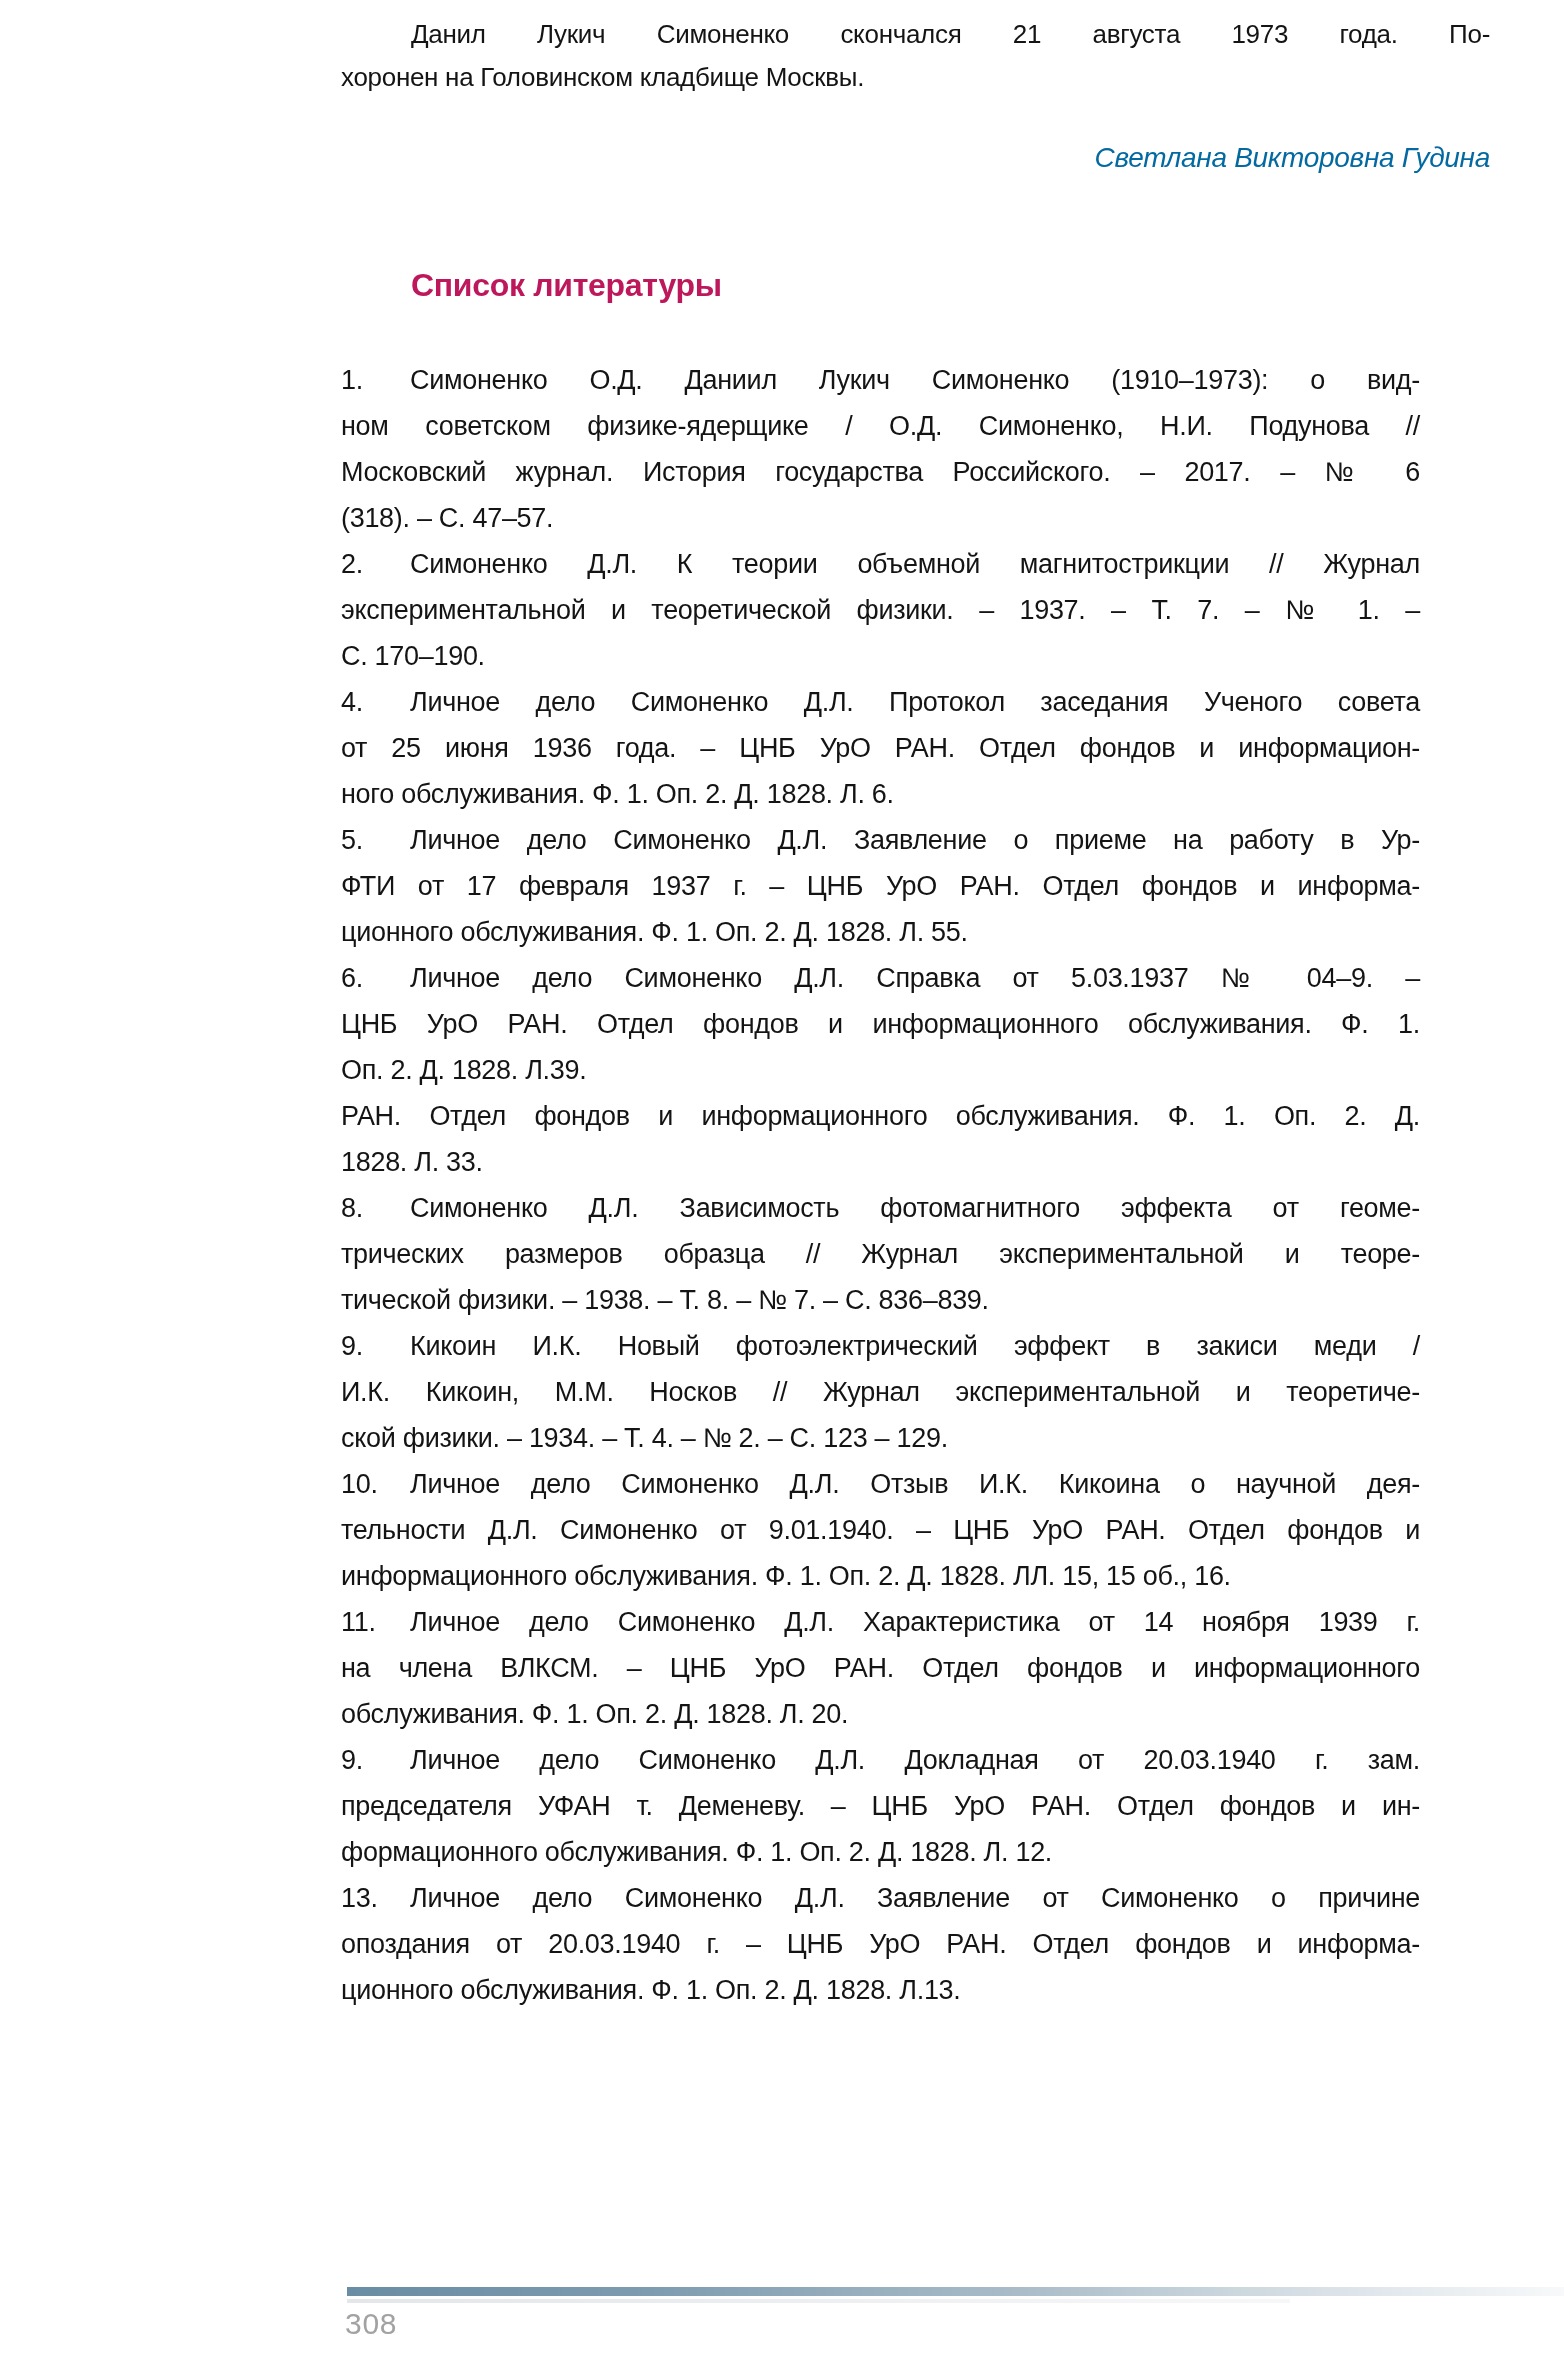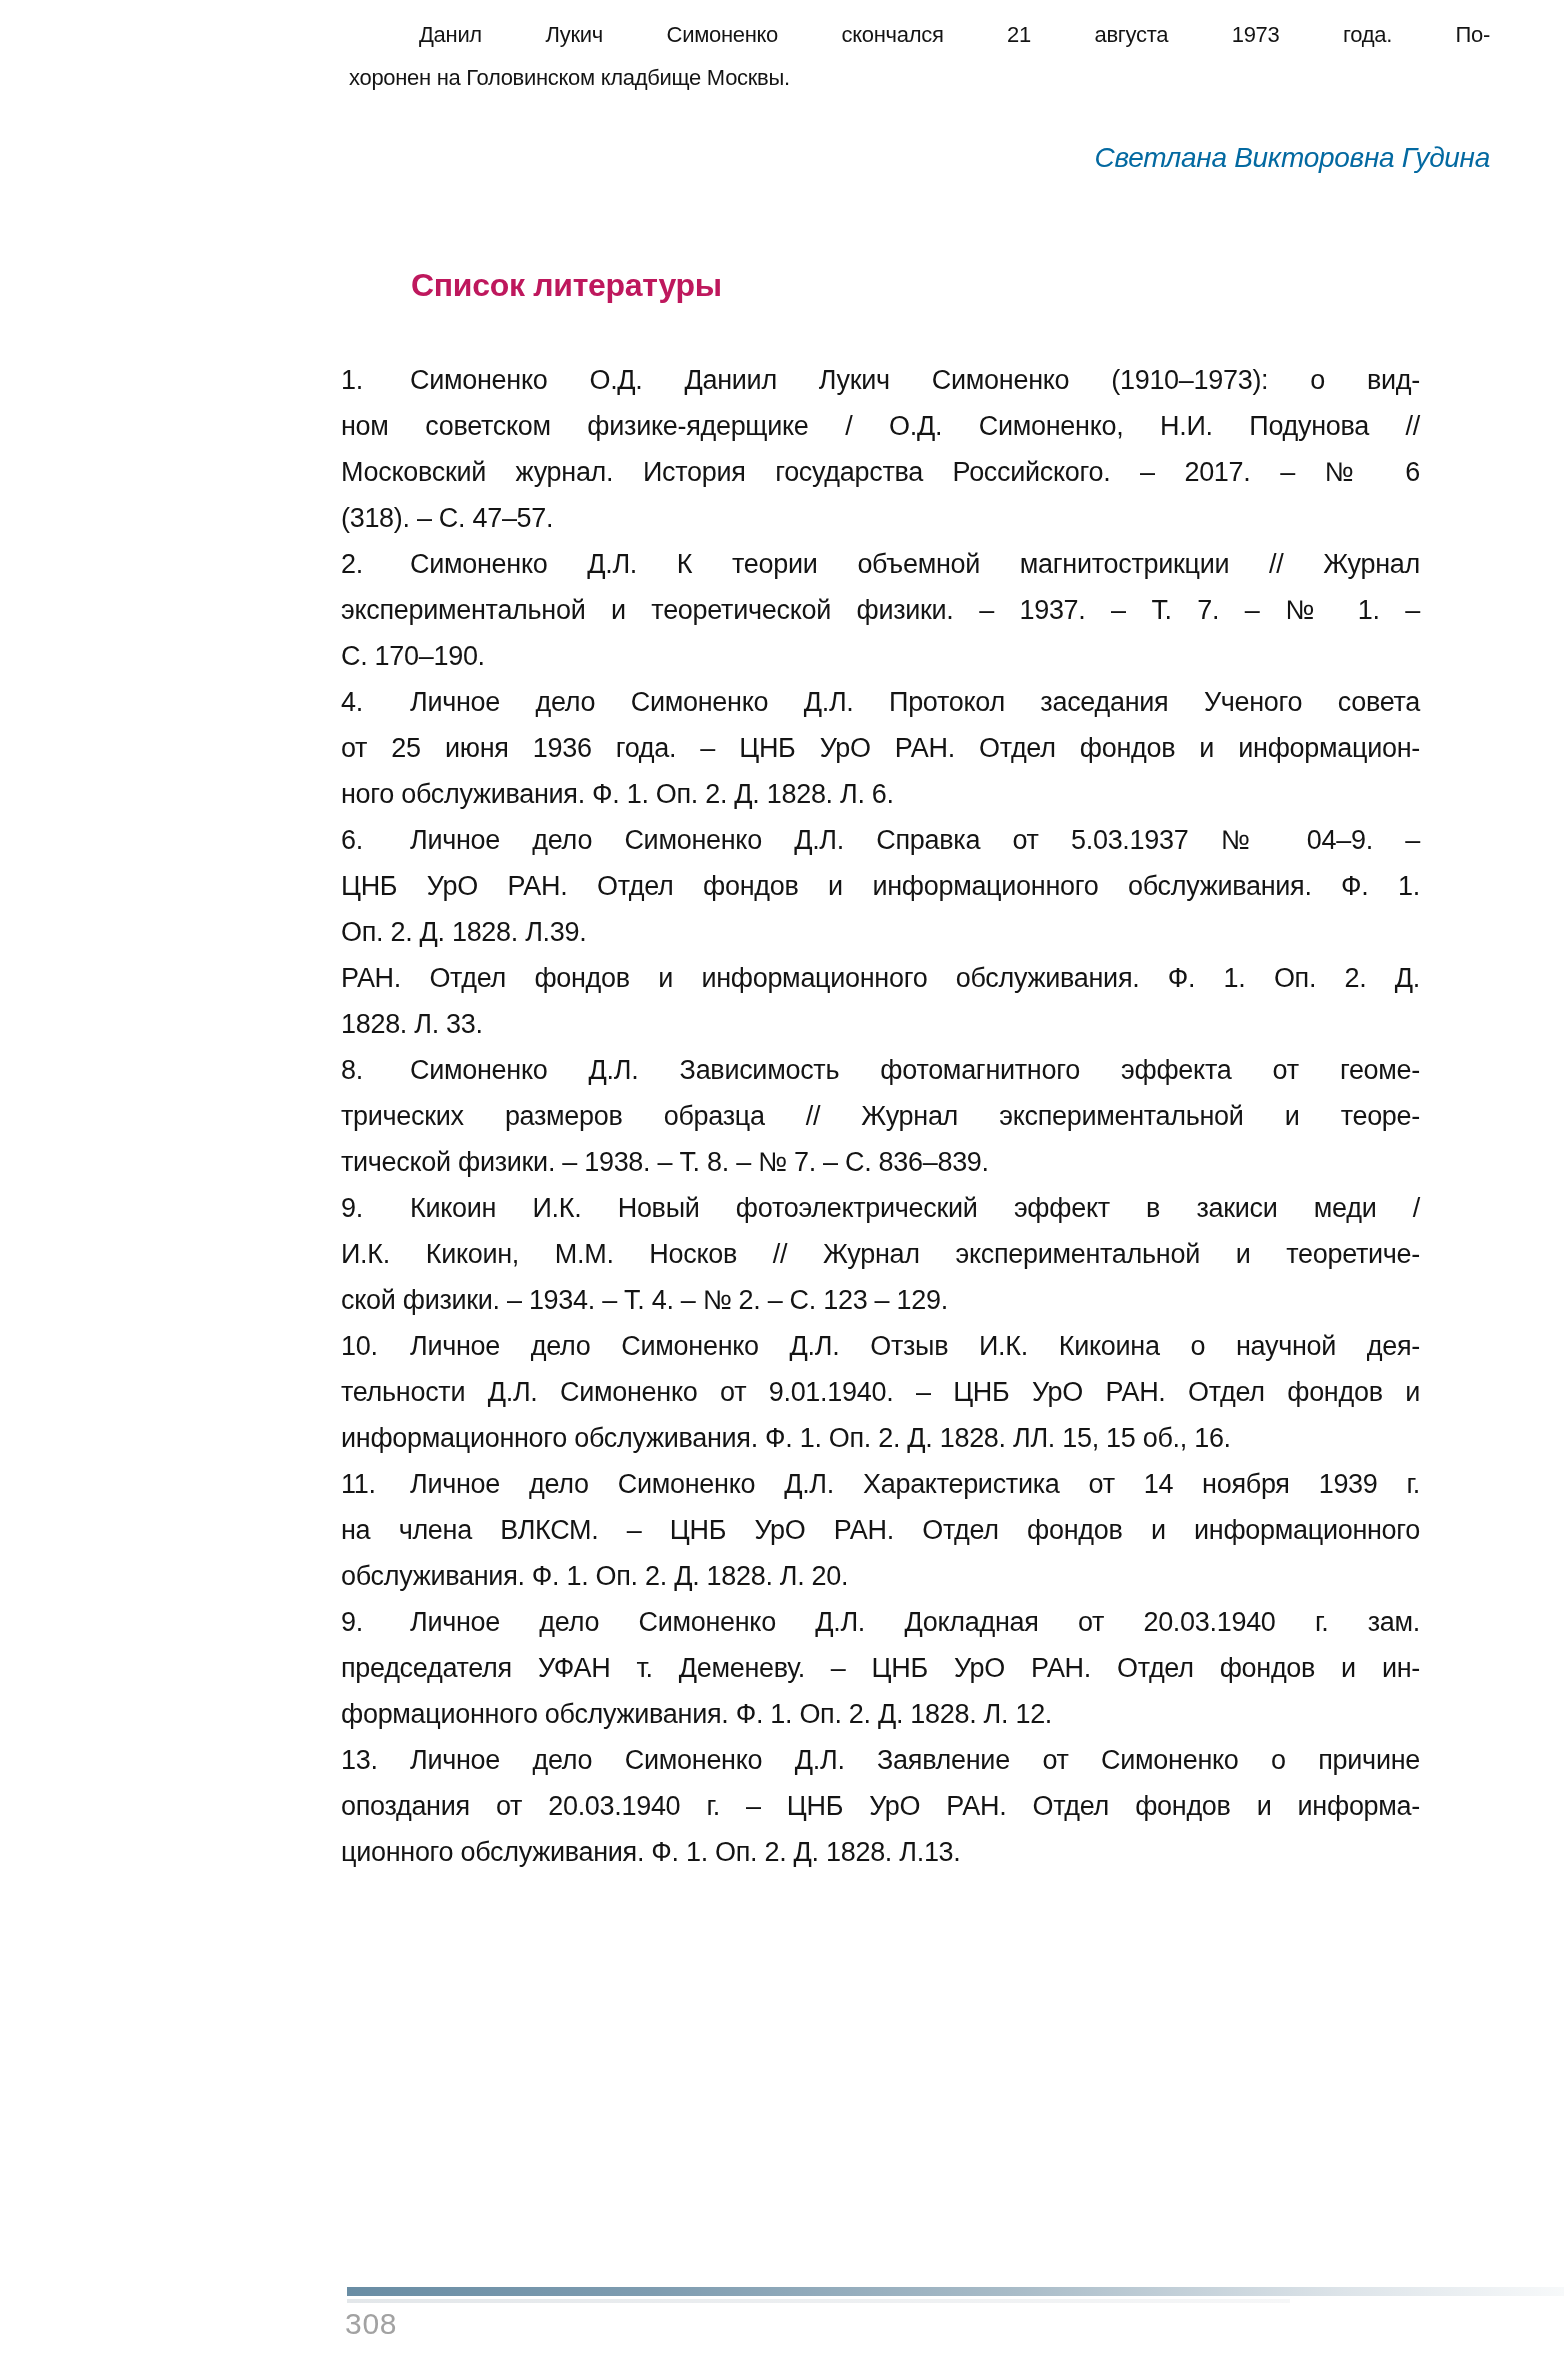--- a/index.html
+++ b/index.html
@@ -16,25 +16,24 @@
     color: #141414;
   }
   .content {
     position: absolute;
     top: 13px;
     left: 341px;
     width: 1149px;
   }
   
   .intro .ln {
-    font-size: 22px;
+    font-size: 26px;
     line-height: 43px;
     letter-spacing: -0.3px;
     white-space: normal;
-    margin-left: 8px;
   }
   .ln.jst {
     text-align: justify;
     text-align-last: justify;
   }
   .ln.indent { padding-left: 70px; }
   
   .byline {
     margin-top: 37px;
     font-size: 28px;
@@ -119,20 +118,25 @@
         <div class="ln jst"><span class="num">2.</span><span>Симоненко Д.Л. К теории объемной магнитострикции // Журнал</span></div>
         <div class="ln jst">экспериментальной и теоретической физики. – 1937. – Т. 7. – № 1. –</div>
         <div class="ln">С. 170–190.</div>
       </div>
       <div>
         <div class="ln jst"><span class="num">4.</span><span>Личное дело Симоненко Д.Л. Протокол заседания Ученого совета</span></div>
         <div class="ln jst">от 25 июня 1936 года. – ЦНБ УрО РАН. Отдел фондов и информацион-</div>
         <div class="ln">ного обслуживания. Ф. 1. Оп. 2. Д. 1828. Л. 6.</div>
       </div>
       <div>
+        <div class="ln jst"><span class="num">5.</span><span>Личное дело Симоненко Д.Л.  Заявление о приеме на работу в Ур-</span></div>
+        <div class="ln jst">ФТИ от 17 февраля 1937 г. – ЦНБ УрО РАН. Отдел фондов и информа-</div>
+        <div class="ln">ционного обслуживания. Ф. 1. Оп. 2. Д. 1828. Л. 55.</div>
+      </div>
+      <div>
         <div class="ln jst"><span class="num">6.</span><span>Личное дело Симоненко Д.Л.  Справка от 5.03.1937 № 04–9. –</span></div>
         <div class="ln jst">ЦНБ УрО РАН. Отдел фондов и информационного обслуживания. Ф. 1.</div>
         <div class="ln">Оп. 2. Д. 1828. Л.39.</div>
       </div>
       <div>
         <div class="ln jst">РАН. Отдел фондов и информационного обслуживания. Ф. 1. Оп. 2. Д.</div>
         <div class="ln">1828. Л. 33.</div>
       </div>
       <div>
         <div class="ln jst"><span class="num">8.</span><span>Симоненко Д.Л. Зависимость фотомагнитного эффекта от геоме-</span></div>

